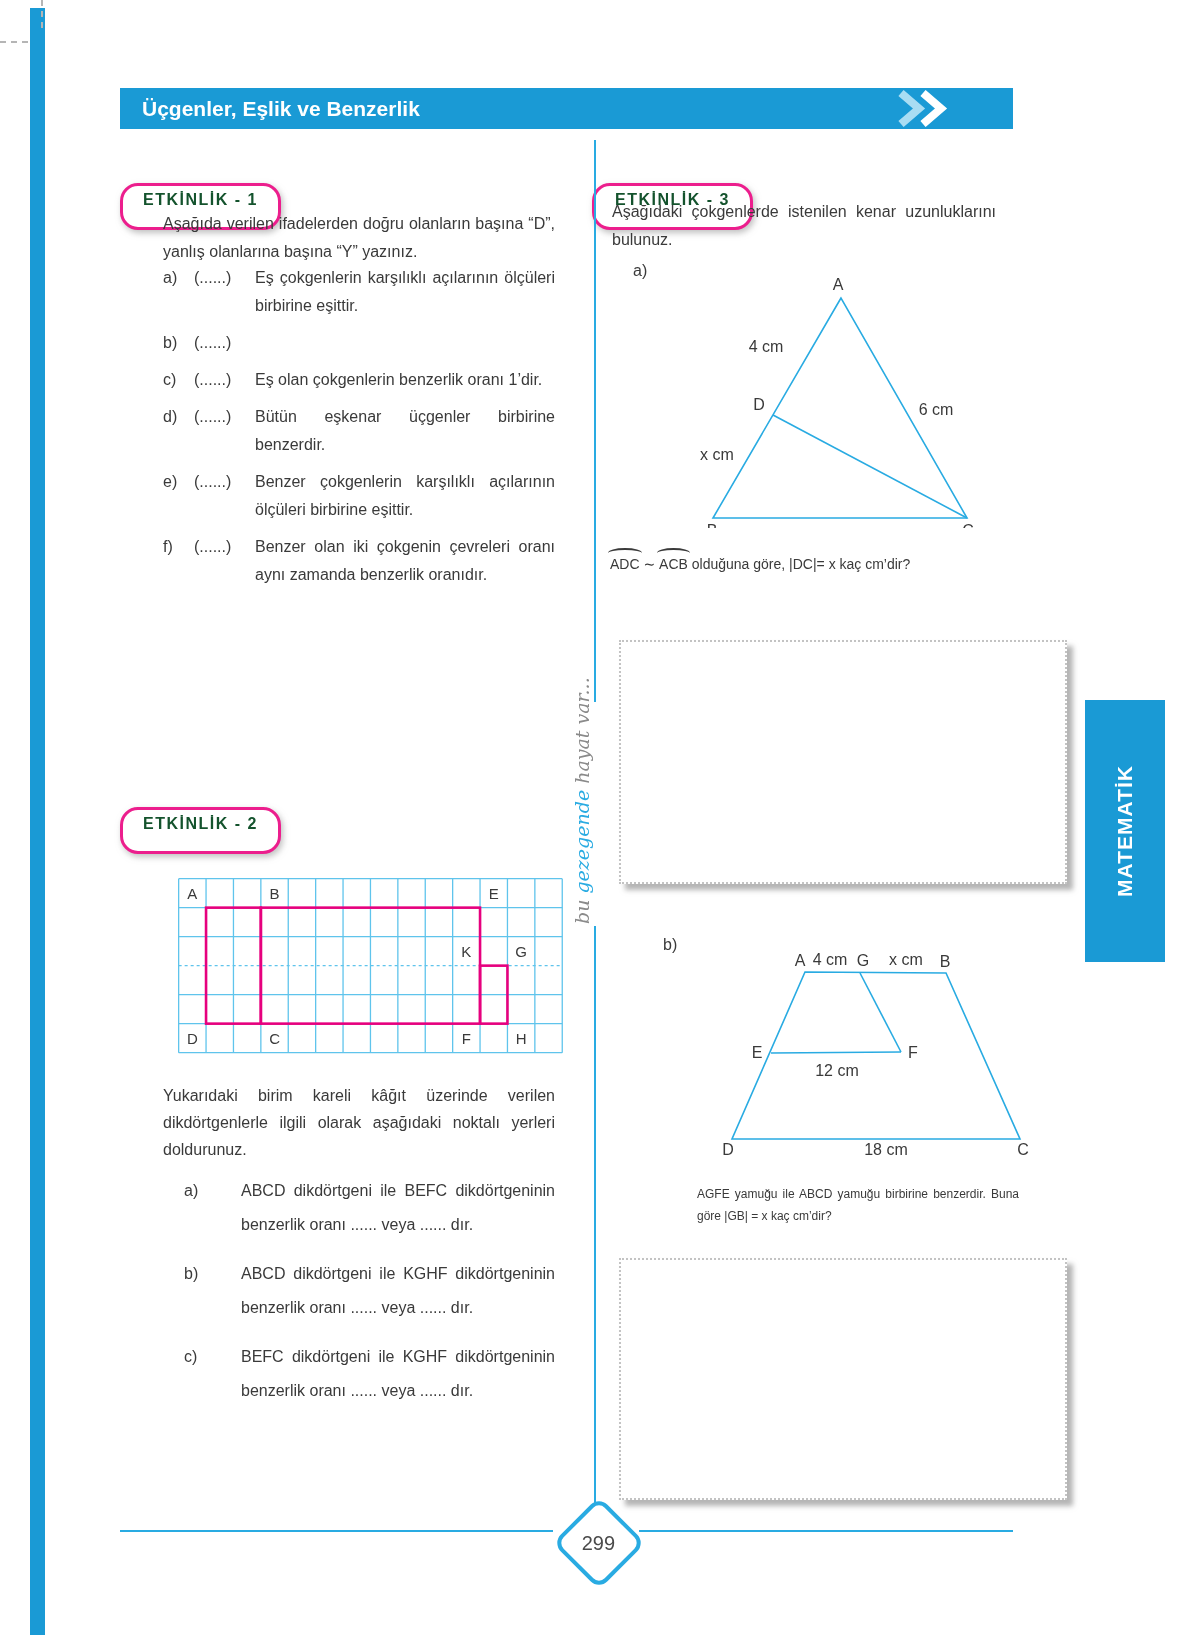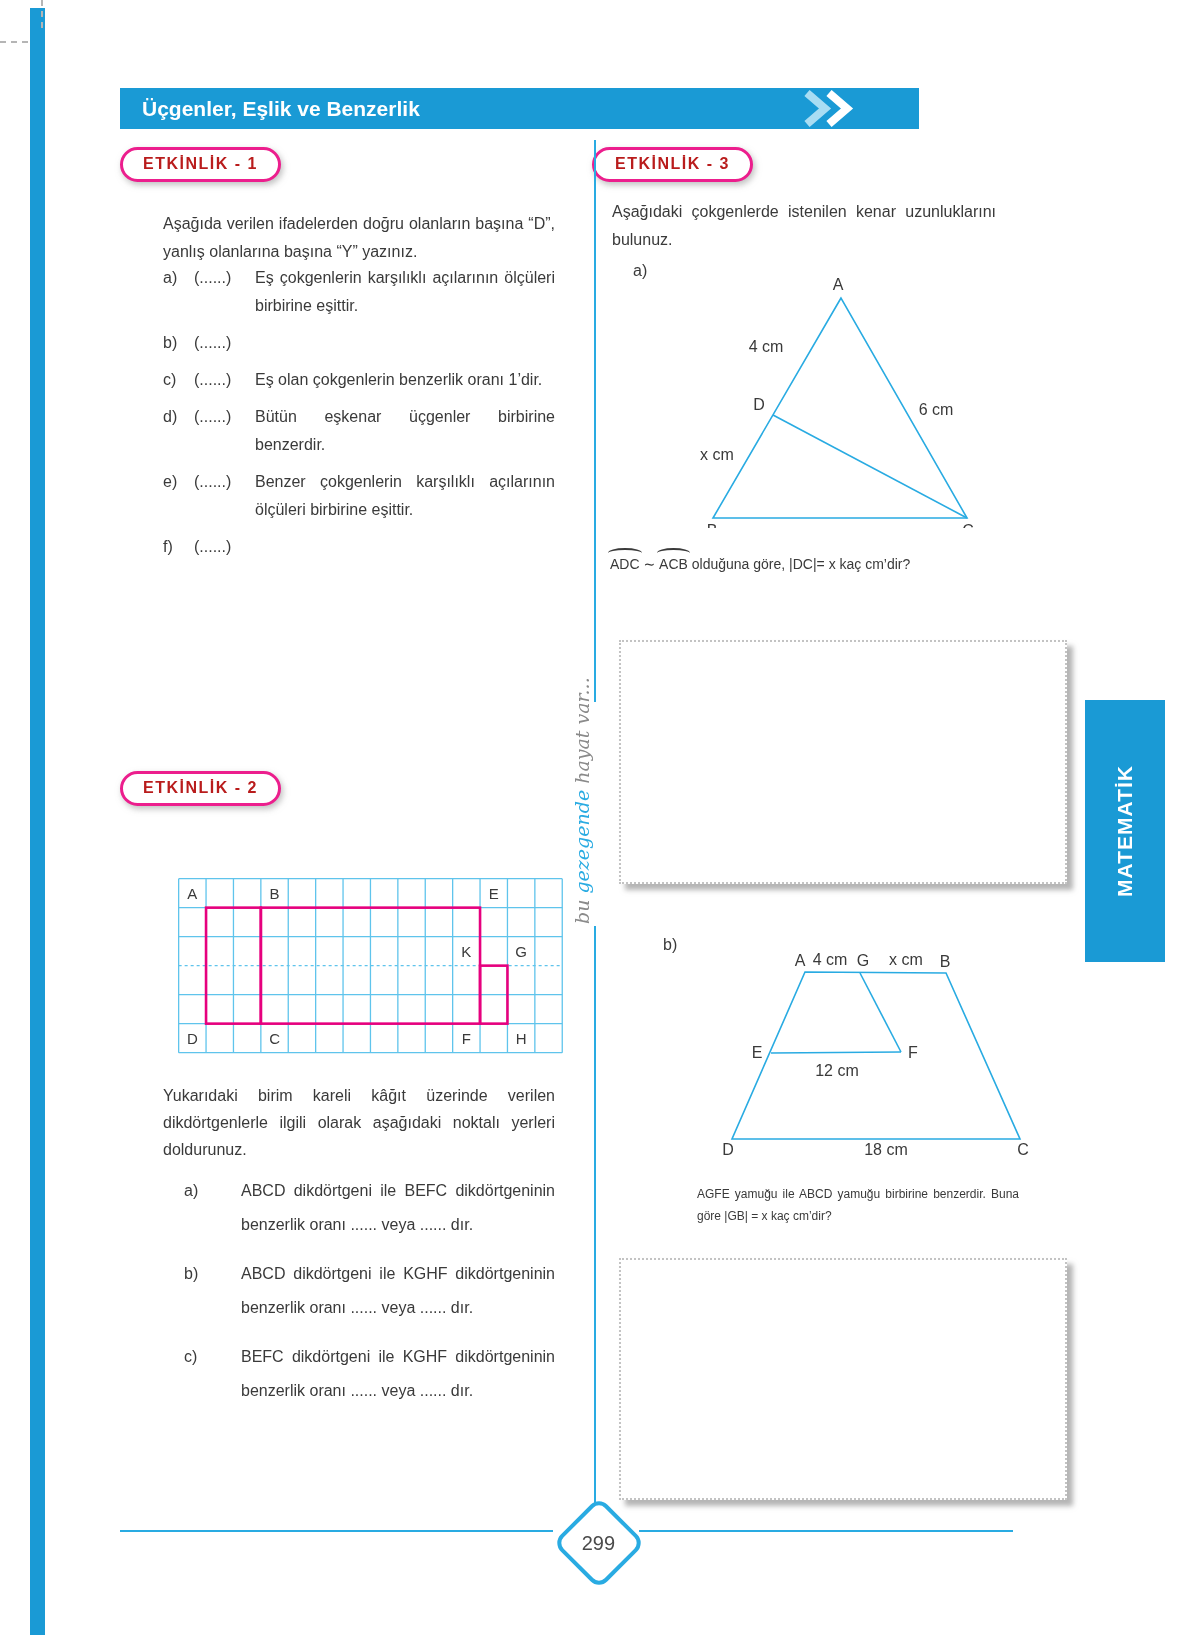--- a/index.html
+++ b/index.html
@@ -4,27 +4,27 @@
 <style>
   html,body{margin:0;padding:0;background:#e8e8e8;}
   .page{position:relative;width:1189px;height:1643px;background:#ffffff;
         font-family:"Liberation Sans",sans-serif;color:#3a3a3a;overflow:hidden;margin:0 auto;}
 
   
   .leftbar{position:absolute;left:30px;top:8px;width:15px;height:1627px;background:#1a9ad5;}
   .crop-v{position:absolute;left:41px;top:0;height:28px;width:0;border-left:2px dashed #b5b5b5;}
   .crop-h{position:absolute;left:0;top:41px;width:28px;height:0;border-top:2px dashed #b5b5b5;}
 
-  .header{position:absolute;left:120px;top:88px;width:799px;height:41px;background:#1a9ad5;}
+  .header{position:absolute;left:120px;top:88px;width:893px;height:41px;background:#1a9ad5;}
   .header-title{position:absolute;left:22px;top:0;line-height:41px;color:#fff;font-size:21px;font-weight:bold;}
   .chevrons{position:absolute;right:50px;top:2px;}
 
-  .badge{position:absolute;background:#fff;border:3px solid #ec1e8d;border-radius:18px;color:#b91c1c;
-         font-weight:bold;font-size:16px;letter-spacing:1.5px;padding:5px 20px 6px 20px;
-         box-shadow:2px 3px 6px rgba(140,140,140,0.55);white-space:nowrap;}
+  .badge{position:absolute;background:#fff;border:3px solid #ec1e8d;border-radius:18px;color:#14532d;
+         font-weight:bold;font-size:16px;letter-spacing:1.5px;padding:5px 20px 18px 20px;
+         box-shadow:2px 3px 6px rgba(140,140,140,0.55);white-space:nowrap;margin-top:36px;}
   #badge1{left:120px;top:147px;}
   #badge3{left:592px;top:147px;}
   #badge2{left:120px;top:771px;}
 
   .divider{position:absolute;left:594px;width:0;border-left:2px solid #29abe2;}
   #divider-top{top:140px;height:562px;}
   #divider-bottom{top:926px;height:580px;}
 
   .watermark{position:absolute;left:468px;top:795px;width:232px;height:26px;transform:rotate(-90deg);
              font-family:"DejaVu Serif",serif;font-style:italic;font-size:19px;color:#8a8a8a;
@@ -127,20 +127,21 @@
       <span class="tf-text">Bütün eşkenar üçgenler birbirine benzerdir.</span>
     </div>
     <div class="tf-item">
       <span class="tf-marker">e)</span>
       <span class="tf-blank">(......)</span>
       <span class="tf-text">Benzer çokgenlerin karşılıklı açılarının ölçüleri birbirine eşittir.</span>
     </div>
     <div class="tf-item">
       <span class="tf-marker">f)</span>
       <span class="tf-blank">(......)</span>
+      <span class="tf-text">Benzer olan iki çokgenin çevreleri oranı aynı zamanda benzerlik oranıdır.</span>
     </div>
   </div>
 
   <svg id="a2-grid" width="386" height="177" viewBox="0 0 386 177">
     <g stroke="#5fc4ec" stroke-width="1.3">
       <line x1="0.65" y1="0.65" x2="0.65" y2="174.65"></line>
       <line x1="28.05" y1="0.65" x2="28.05" y2="174.65"></line>
       <line x1="55.45" y1="0.65" x2="55.45" y2="174.65"></line>
       <line x1="82.85" y1="0.65" x2="82.85" y2="174.65"></line>
       <line x1="110.25" y1="0.65" x2="110.25" y2="174.65"></line>

